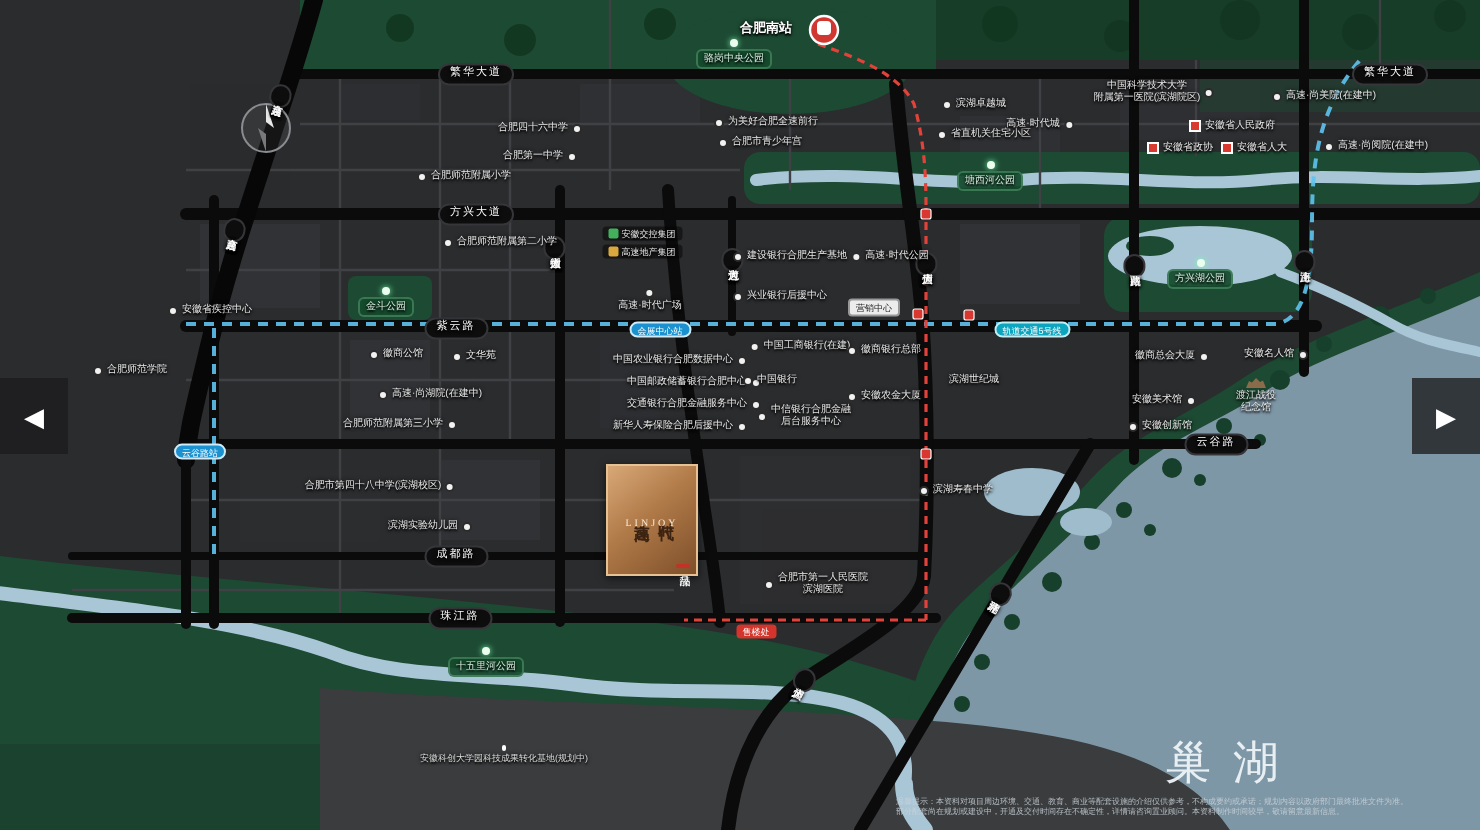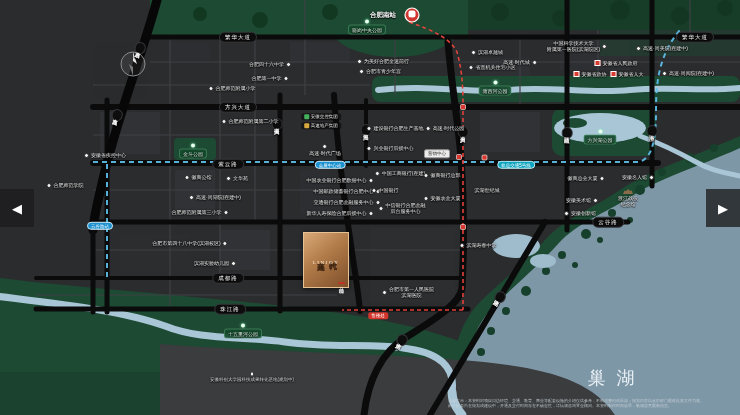--- a/index.html
+++ b/index.html
@@ -46,21 +46,21 @@
         color:#3d2412;font-weight:bold;letter-spacing:1px;line-height:1;}
   .logo-en{font-family:"Liberation Serif",serif;font-size:5px;letter-spacing:1.5px;
         color:#f7ead6;margin-top:3px;}
   .logo-seal{position:absolute;right:3px;bottom:3px;background:#c23227;color:#fff;
         font-size:5.5px;writing-mode:vertical-rl;padding:1px;line-height:1;border-radius:1px;}
   .nav{position:absolute;width:34px;height:38px;top:189px;background:rgba(28,28,30,0.78);
         display:flex;align-items:center;justify-content:center;color:#fff;font-size:13px;
         cursor:pointer;z-index:9;}
   #nav-left{left:0;} #nav-right{right:0;}
   #lake-name{position:absolute;left:556px;top:366px;width:110px;text-align:center;z-index:4;
-        color:#eef4f8;font-size:18px;letter-spacing:11px;text-indent:11px;opacity:0.95;}
+        color:#eef4f8;font-size:23px;letter-spacing:11px;text-indent:11px;opacity:0.95;}
   #disclaimer{position:absolute;left:448px;top:398px;width:290px;z-index:6;
         font-size:4px;color:#c9d2d8;opacity:0.85;line-height:1.35;}
 </style>
 </head>
 <body>
 
 <div id="stage">
 
   <svg id="scene" width="740" height="415" viewBox="0 0 740 415">
     <rect x="0" y="0" width="740" height="415" fill="#2b2c2e"></rect>

